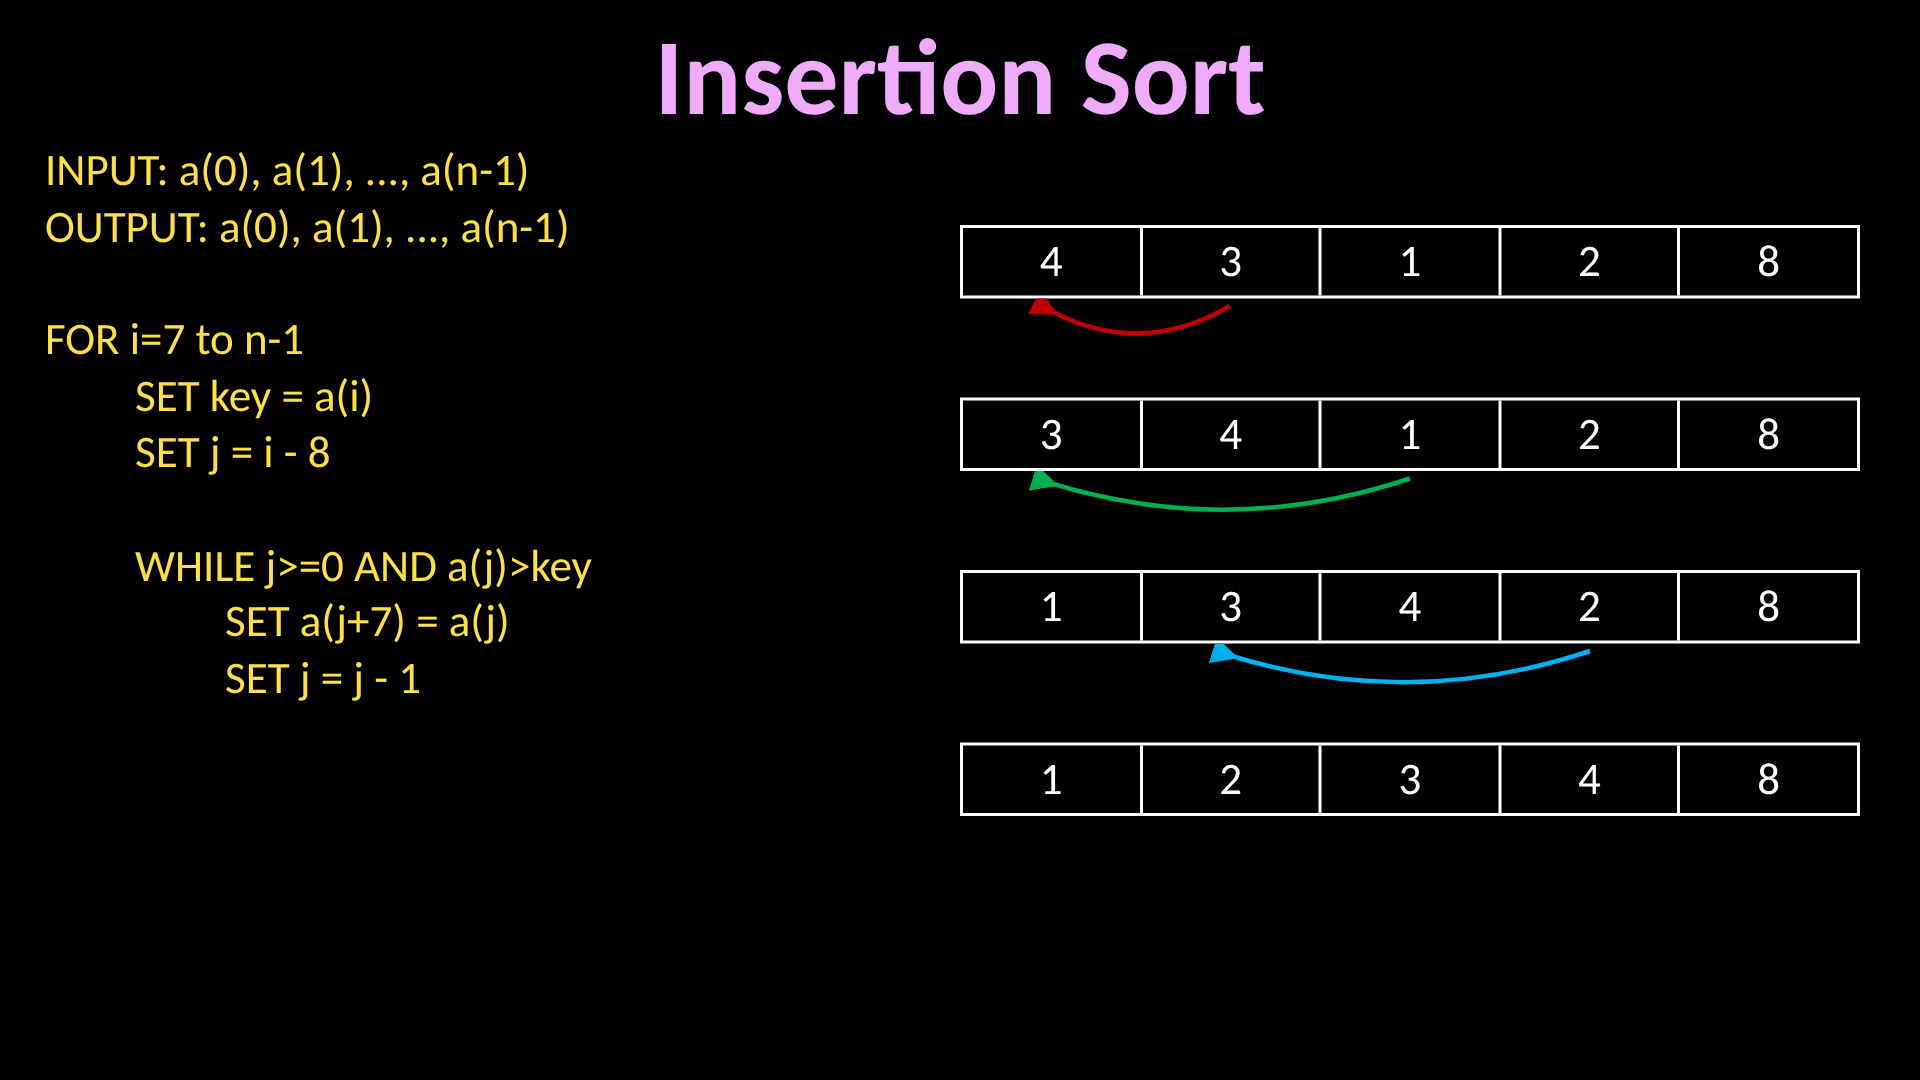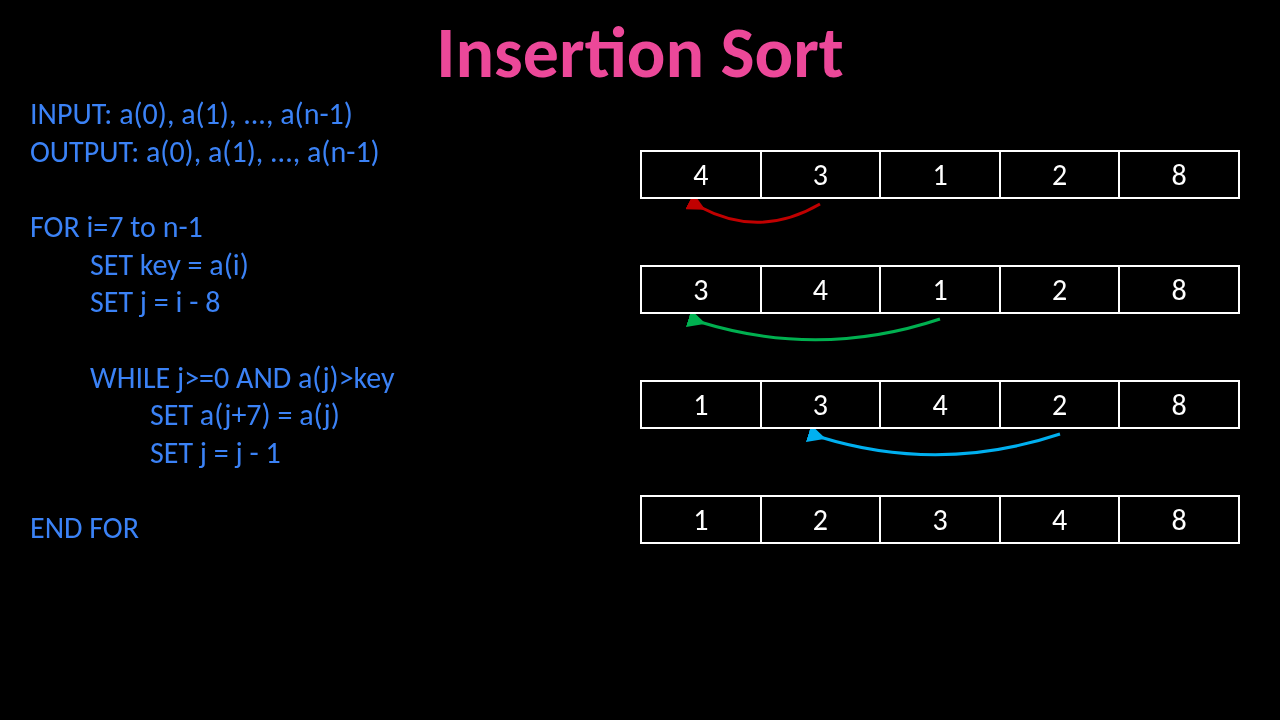--- a/index.html
+++ b/index.html
@@ -9,29 +9,29 @@
     background: #000;
     color: #fff;
     font-family: Calibri, Arial, sans-serif;
     position: relative;
     overflow: hidden;
   }
   .title {
     text-align: center;
     font-size: 72px;
     font-weight: bold;
-    color: #ec4899;
+    color: #f0abfc;
     padding-top: 8px;
   }
   .pseudocode {
     position: absolute;
     left: 30px;
     top: 95px;
     font-size: 30px;
-    color: #3b82f6;
+    color: #fde047;
     line-height: 1.25;
   }
   .pseudocode .indent1 { padding-left: 60px; }
   .pseudocode .indent2 { padding-left: 120px; }
   .gap { height: 38px; }
   .arrays {
     position: absolute;
     left: 640px;
     top: 150px;
     width: 610px;
@@ -66,21 +66,20 @@
   <div>OUTPUT: a(0), a(1), ..., a(n-1)</div>
   <div class="gap"></div>
   <div>FOR i=7 to n-1</div>
   <div class="indent1">SET key = a(i)</div>
   <div class="indent1">SET j = i - 8</div>
   <div class="gap"></div>
   <div class="indent1">WHILE j&gt;=0 AND a(j)&gt;key</div>
   <div class="indent2">SET a(j+7) = a(j)</div>
   <div class="indent2">SET j = j - 1</div>
   <div class="gap"></div>
-  <div>END FOR</div>
 </div>
 
 <div class="arrays">
 
   <div class="array-group">
     <div class="array">
       <div class="cell">4</div>
       <div class="cell">3</div>
       <div class="cell">1</div>
       <div class="cell">2</div>

